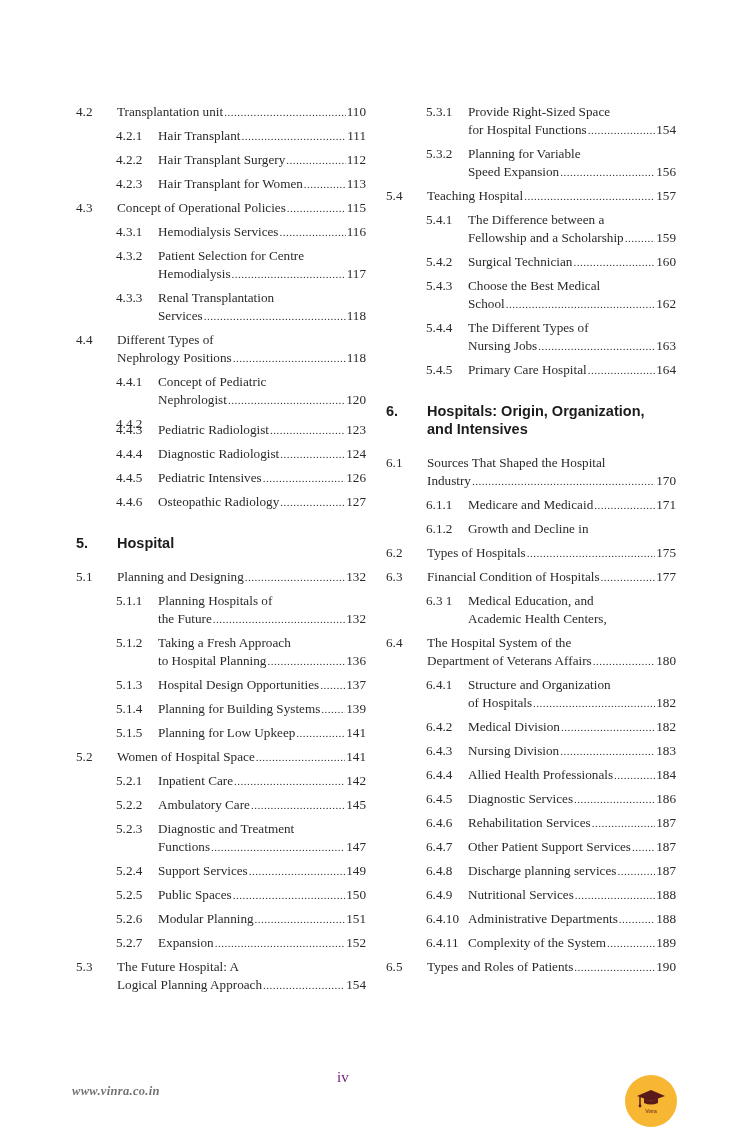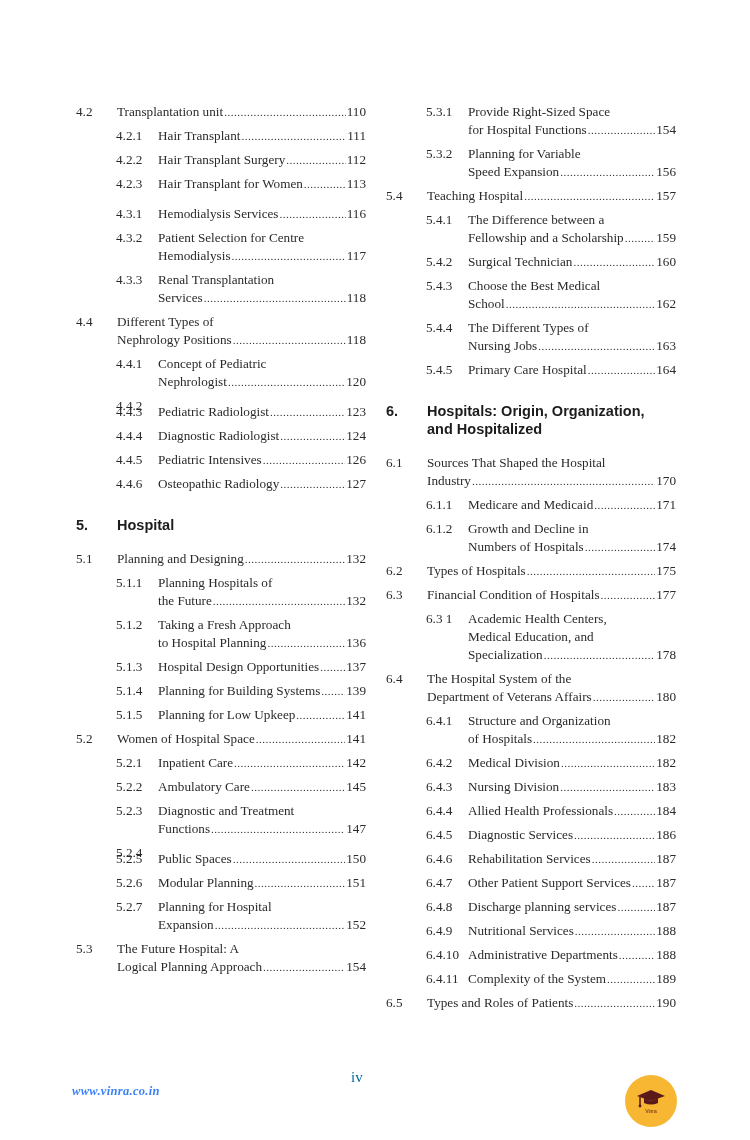--- a/index.html
+++ b/index.html
@@ -34,25 +34,25 @@
   .chapter {
     position: relative; font-family: "Liberation Sans", "DejaVu Sans", sans-serif;
     font-weight: bold; font-size: 14.5px; line-height: 18px; color: #1c1c1c;
     padding-left: 41px;
   }
   .chapter .num { position: absolute; left: 0; top: 0; }
 
   .footer-url {
     position: absolute; left: 72px; top: 1084px;
     font-family: "Liberation Serif", serif; font-style: italic; font-weight: bold;
-    font-size: 12.5px; color: #3b82f6; letter-spacing: 0.3px;
+    font-size: 12.5px; color: #737373; letter-spacing: 0.3px;
   }
   .page-num {
     position: absolute; left: 337px; top: 1069px;
-    font-family: "Liberation Serif", serif; font-size: 15px; color: #0369a1; margin-left: 14px;
+    font-family: "Liberation Serif", serif; font-size: 15px; color: #701a75;
   }
   .logo {
     position: absolute; left: 625px; top: 1075px; width: 52px; height: 52px;
     border-radius: 50%; background: #f7b733;
     display: flex; align-items: center; justify-content: center; flex-direction: column;
   }
   .logo-text { font-size: 5px; color: #5a1a1a; margin-top: -2px; font-family: "Liberation Sans", sans-serif; }
 </style>
 </head>
 <body>
@@ -88,20 +88,28 @@
   <div class="gap"></div>
   <div class="entry l2">
     <span class="num">4.2.3</span>
     <div class="line">
         <span class="txt">Hair Transplant for Women</span>
         <span class="dots"></span>
         <span class="pg">113</span>
       </div>
   </div>
   <div class="gap"></div>
+  <div class="entry l1">
+    <span class="num">4.3</span>
+    <div class="line">
+        <span class="txt">Concept of Operational Policies</span>
+        <span class="dots"></span>
+        <span class="pg">115</span>
+      </div>
+  </div>
   <div class="gap"></div>
   <div class="entry l2">
     <span class="num">4.3.1</span>
     <div class="line">
         <span class="txt">Hemodialysis Services</span>
         <span class="dots"></span>
         <span class="pg">116</span>
       </div>
   </div>
   <div class="gap"></div>
@@ -280,20 +288,25 @@
     <div>Diagnostic and Treatment</div>
     <div class="line">
         <span class="txt">Functions</span>
         <span class="dots"></span>
         <span class="pg">147</span>
       </div>
   </div>
   <div class="gap"></div>
   <div class="entry l2">
     <span class="num">5.2.4</span>
+    <div class="line">
+        <span class="txt">Support Services</span>
+        <span class="dots"></span>
+        <span class="pg">149</span>
+      </div>
   </div>
   <div class="gap"></div>
   <div class="entry l2">
     <span class="num">5.2.5</span>
     <div class="line">
         <span class="txt">Public Spaces</span>
         <span class="dots"></span>
         <span class="pg">150</span>
       </div>
   </div>
@@ -302,21 +315,20 @@
     <span class="num">5.2.6</span>
     <div class="line">
         <span class="txt">Modular Planning</span>
         <span class="dots"></span>
         <span class="pg">151</span>
       </div>
   </div>
   <div class="gap"></div>
   <div class="entry l2">
     <span class="num">5.2.7</span>
-    <div>Planning for Hospital</div>
     <div class="line">
         <span class="txt">Expansion</span>
         <span class="dots"></span>
         <span class="pg">152</span>
       </div>
   </div>
   <div class="gap"></div>
   <div class="entry l1">
     <span class="num">5.3</span>
     <div>The Future Hospital: A</div>
@@ -404,21 +416,21 @@
         <span class="txt">Primary Care Hospital</span>
         <span class="dots"></span>
         <span class="pg">164</span>
       </div>
   </div>
 
   <div style="height:23px"></div>
   <div class="chapter">
     <span class="num">6.</span>
     <div>Hospitals: Origin, Organization,</div>
-    <div>and Hospitalized</div>
+    <div>and Intensives</div>
   </div>
   <div style="height:16px"></div>
 
   <div class="entry l1">
     <span class="num">6.1</span>
     <div>Sources That Shaped the Hospital</div>
     <div class="line">
         <span class="txt">Industry</span>
         <span class="dots"></span>
         <span class="pg">170</span>
@@ -430,25 +442,20 @@
     <div class="line">
         <span class="txt">Medicare and Medicaid</span>
         <span class="dots"></span>
         <span class="pg">171</span>
       </div>
   </div>
   <div class="gap"></div>
   <div class="entry l2">
     <span class="num">6.1.2</span>
     <div>Growth and Decline in</div>
-    <div class="line">
-        <span class="txt">Numbers of Hospitals</span>
-        <span class="dots"></span>
-        <span class="pg">174</span>
-      </div>
   </div>
   <div class="gap"></div>
   <div class="entry l1">
     <span class="num">6.2</span>
     <div class="line">
         <span class="txt">Types of Hospitals</span>
         <span class="dots"></span>
         <span class="pg">175</span>
       </div>
   </div>
@@ -457,27 +464,22 @@
     <span class="num">6.3</span>
     <div class="line">
         <span class="txt">Financial Condition of Hospitals</span>
         <span class="dots"></span>
         <span class="pg">177</span>
       </div>
   </div>
   <div class="gap"></div>
   <div class="entry l2">
     <span class="num">6.3 1</span>
+    <div>Medical Education, and</div>
     <div>Academic Health Centers,</div>
-    <div>Medical Education, and</div>
-    <div class="line">
-        <span class="txt">Specialization</span>
-        <span class="dots"></span>
-        <span class="pg">178</span>
-      </div>
   </div>
   <div class="gap"></div>
   <div class="entry l1">
     <span class="num">6.4</span>
     <div>The Hospital System of the</div>
     <div class="line">
         <span class="txt">Department of Veterans Affairs</span>
         <span class="dots"></span>
         <span class="pg">180</span>
       </div>

